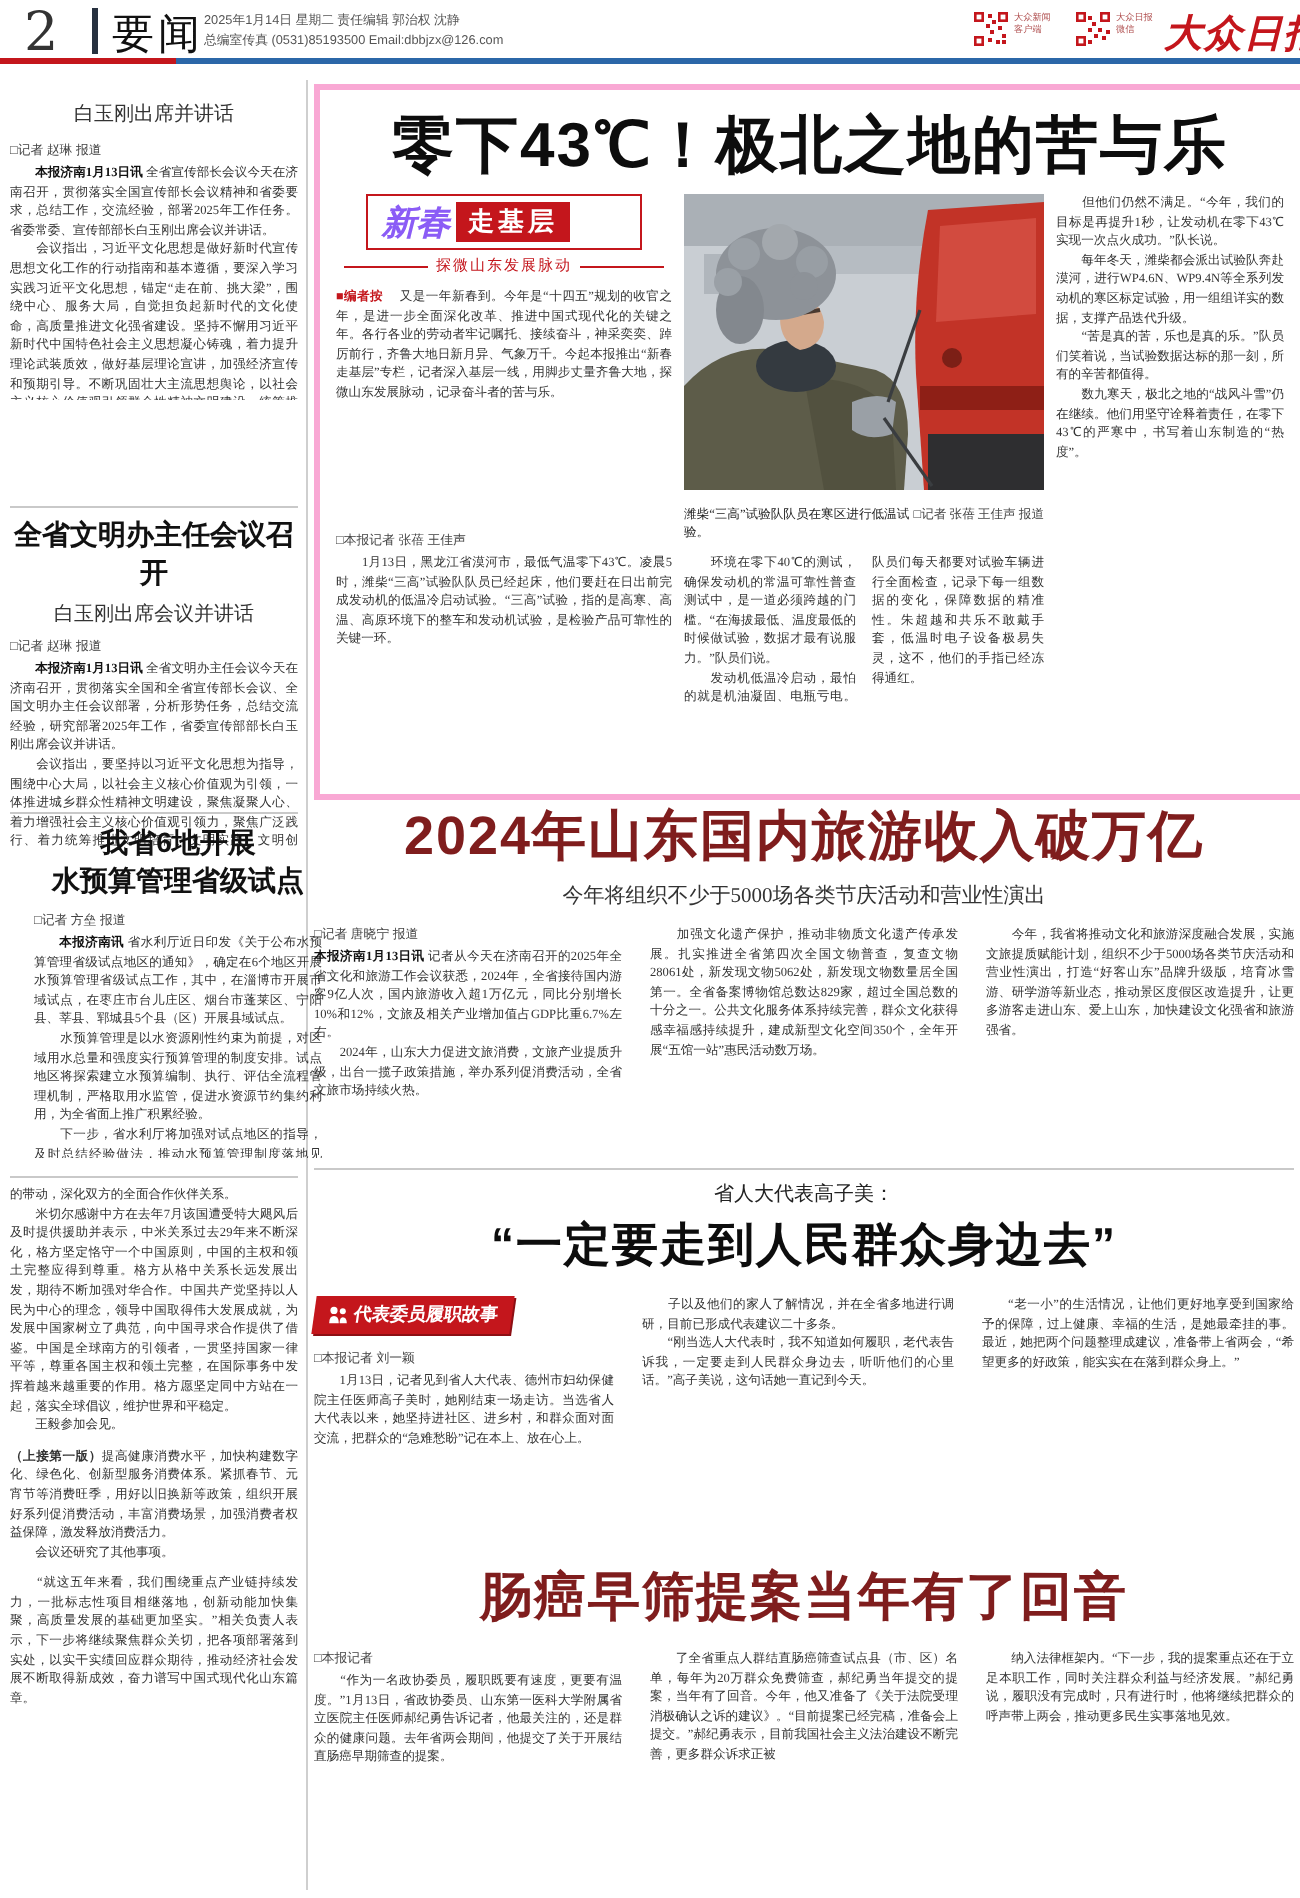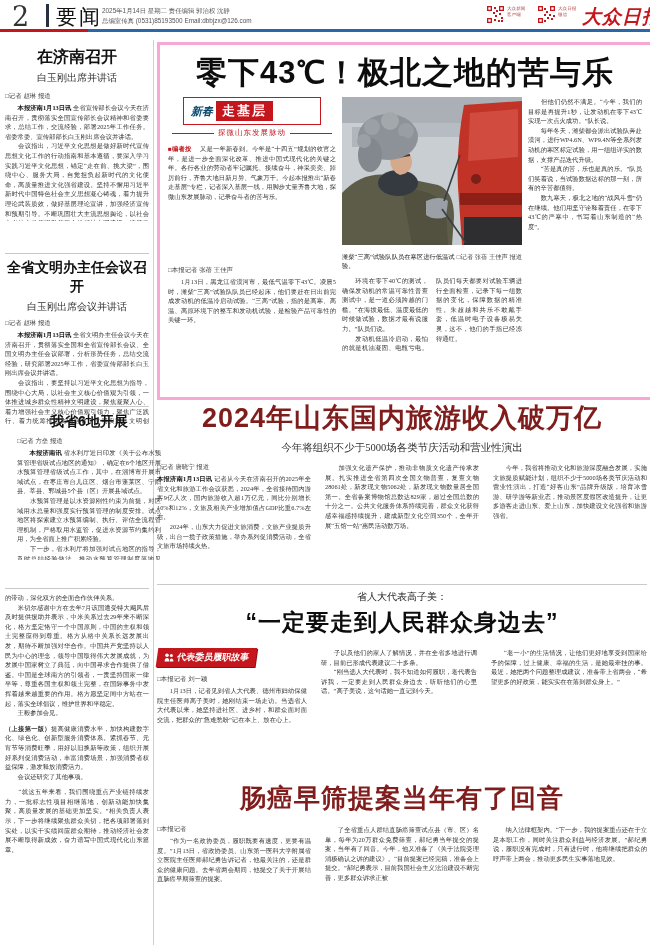--- a/index.html
+++ b/index.html
@@ -25,21 +25,21 @@
   .lsub{font-size:10px;text-align:center;color:#333;margin-top:4px;font-family:"Liberation Serif",serif;}
   .byline{font-size:6.4px;color:#444;}
   .body{font-size:6.3px;line-height:9.6px;text-align:justify;color:#333;
     font-family:"Liberation Serif",serif;overflow:hidden;}
   .body p{margin:0;text-indent:2em;}
   .lede{font-weight:bold;color:#111;}
   
   .mainbox{border:3px solid #f9a8d4;background:#fff;}
   .mainhead{font-size:31px;font-weight:bold;color:#0d0d0d;text-align:center;letter-spacing:1px;}
   .badge{border:1.5px solid #c4161c;height:26px;display:flex;align-items:center;padding:0 4px;position:relative;}
-  .badge .xc{font-family:"DejaVu Serif",serif;font-style:italic;font-weight:bold;font-size:11px;color:#0c4a6e;padding:0 3px;}
+  .badge .xc{font-family:"DejaVu Serif",serif;font-style:italic;font-weight:bold;font-size:17px;color:#8b5cf6;padding:0 3px;}
   .badge .zjc{background:#c4161c;color:#fff;font-weight:bold;font-size:13px;padding:1px 6px;letter-spacing:2px;}
   .badgesub{display:flex;align-items:center;color:#c4161c;font-size:7.5px;letter-spacing:1px;margin-top:3px;}
   .badgesub:before,.badgesub:after{content:"";flex:1;height:1px;background:#c4161c;margin:0 4px;}
   .edlabel{color:#c4161c;font-weight:bold;}
   .caption{font-size:6.3px;line-height:9px;color:#222;font-family:"Liberation Serif",serif;}
   .caption .credit{float:right;color:#444;}
   .cols2{column-count:2;column-gap:8px;}
   
   .h2big{font-size:27px;font-weight:bold;text-align:center;color:#7f1d1d;letter-spacing:1px;}
   .h2sub{font-size:10.5px;text-align:center;color:#333;font-family:"Liberation Serif",serif;}
@@ -121,21 +121,20 @@
     <span class="masthead">大众日报</span>
 
   </div>
 
   <div class="abs rule-red" style="left:0;top:29px;width:88px;"></div>
   <div class="abs rule-blue" style="left:88px;top:29px;width:562px;"></div>
 
   <div class="abs vline" style="left:153px;top:40px;height:905px;"></div>
 
   <div class="abs" style="left:5px;top:46px;width:144px;">
-    <div class="lt1">在济南召开</div>
     <div class="lsub">白玉刚出席并讲话</div>
     <div class="byline" style="margin-top:7px;">□记者 赵琳 报道</div>
     <div class="body" style="height:118px;margin-top:2px;">
       <p><b class="lede">本报济南1月13日讯</b>
       <span style="white-space:pre-wrap;">全省宣传部长会议今天在济南召开，贯彻落实全国宣传部长会议精神和省委要求，总结工作，交流经验，部署2025年工作任务。省委常委、宣传部部长白玉刚出席会议并讲话。
 　　会议指出，习近平文化思想是做好新时代宣传思想文化工作的行动指南和基本遵循，要深入学习实践习近平文化思想，锚定“走在前、挑大梁”，围绕中心、服务大局，自觉担负起新时代的文化使命，高质量推进文化强省建设。坚持不懈用习近平新时代中国特色社会主义思想凝心铸魂，着力提升理论武装质效，做好基层理论宣讲，加强经济宣传和预期引导。不断巩固壮大主流思想舆论，以社会主义核心价值观引领群众性精神文明建设，统筹推进文明培育、文明实践、文明创建，繁荣发展文化事业文化产业，激发创新创造活力，推动更多优秀文化资源直达基层。加强国际传播能力建设，拓展对外传播渠道，讲好中国故事山东篇。坚持党的文化领导权，严格落实意识形态工作责任制，鼓励基层工作创新，开创宣传思想文化工作新局面。</span></p>
     </div>
   </div>
   <div class="abs hline" style="left:5px;top:253px;width:144px;"></div>
 
@@ -146,20 +145,21 @@
     <div class="body" style="height:96px;margin-top:2px;">
       <p><b class="lede">本报济南1月13日讯</b>
       <span style="white-space:pre-wrap;">全省文明办主任会议今天在济南召开，贯彻落实全国和全省宣传部长会议、全国文明办主任会议部署，分析形势任务，总结交流经验，研究部署2025年工作，省委宣传部部长白玉刚出席会议并讲话。
 　　会议指出，要坚持以习近平文化思想为指导，围绕中心大局，以社会主义核心价值观为引领，一体推进城乡群众性精神文明建设，聚焦凝聚人心、着力增强社会主义核心价值观引领力，聚焦广泛践行、着力统筹推进文明培育、文明实践、文明创建，聚焦资源整合、着力推动优质文化资源直达基层，聚焦人人参与、着力打造服务全体居民全生命周期的开放式文化书院，聚焦数字赋能、着力加强网上精神文明建设，营造合力推动群众性精神文明建设的良好环境，努力开创全省精神文明建设新局面。</span></p>
     </div>
   </div>
   <div class="abs hline" style="left:5px;top:406px;width:144px;"></div>
 
   <div class="abs" style="left:17px;top:412px;width:144px;">
     <div class="lt2">我省6地开展</div>
+    <div class="lt2">水预算管理省级试点</div>
     <div class="byline" style="margin-top:6px;">□记者 方垒 报道</div>
     <div class="body" style="height:112px;margin-top:2px;">
       <p><b class="lede">本报济南讯</b>
       <span style="white-space:pre-wrap;">省水利厅近日印发《关于公布水预算管理省级试点地区的通知》，确定在6个地区开展水预算管理省级试点工作，其中，在淄博市开展市域试点，在枣庄市台儿庄区、烟台市蓬莱区、宁阳县、莘县、郓城县5个县（区）开展县域试点。
 　　水预算管理是以水资源刚性约束为前提，对区域用水总量和强度实行预算管理的制度安排。试点地区将探索建立水预算编制、执行、评估全流程管理机制，严格取用水监管，促进水资源节约集约利用，为全省面上推广积累经验。
 　　下一步，省水利厅将加强对试点地区的指导，及时总结经验做法，推动水预算管理制度落地见效。</span></p>
     </div>
   </div>
   <div class="abs hline" style="left:5px;top:588px;width:144px;"></div>
 

